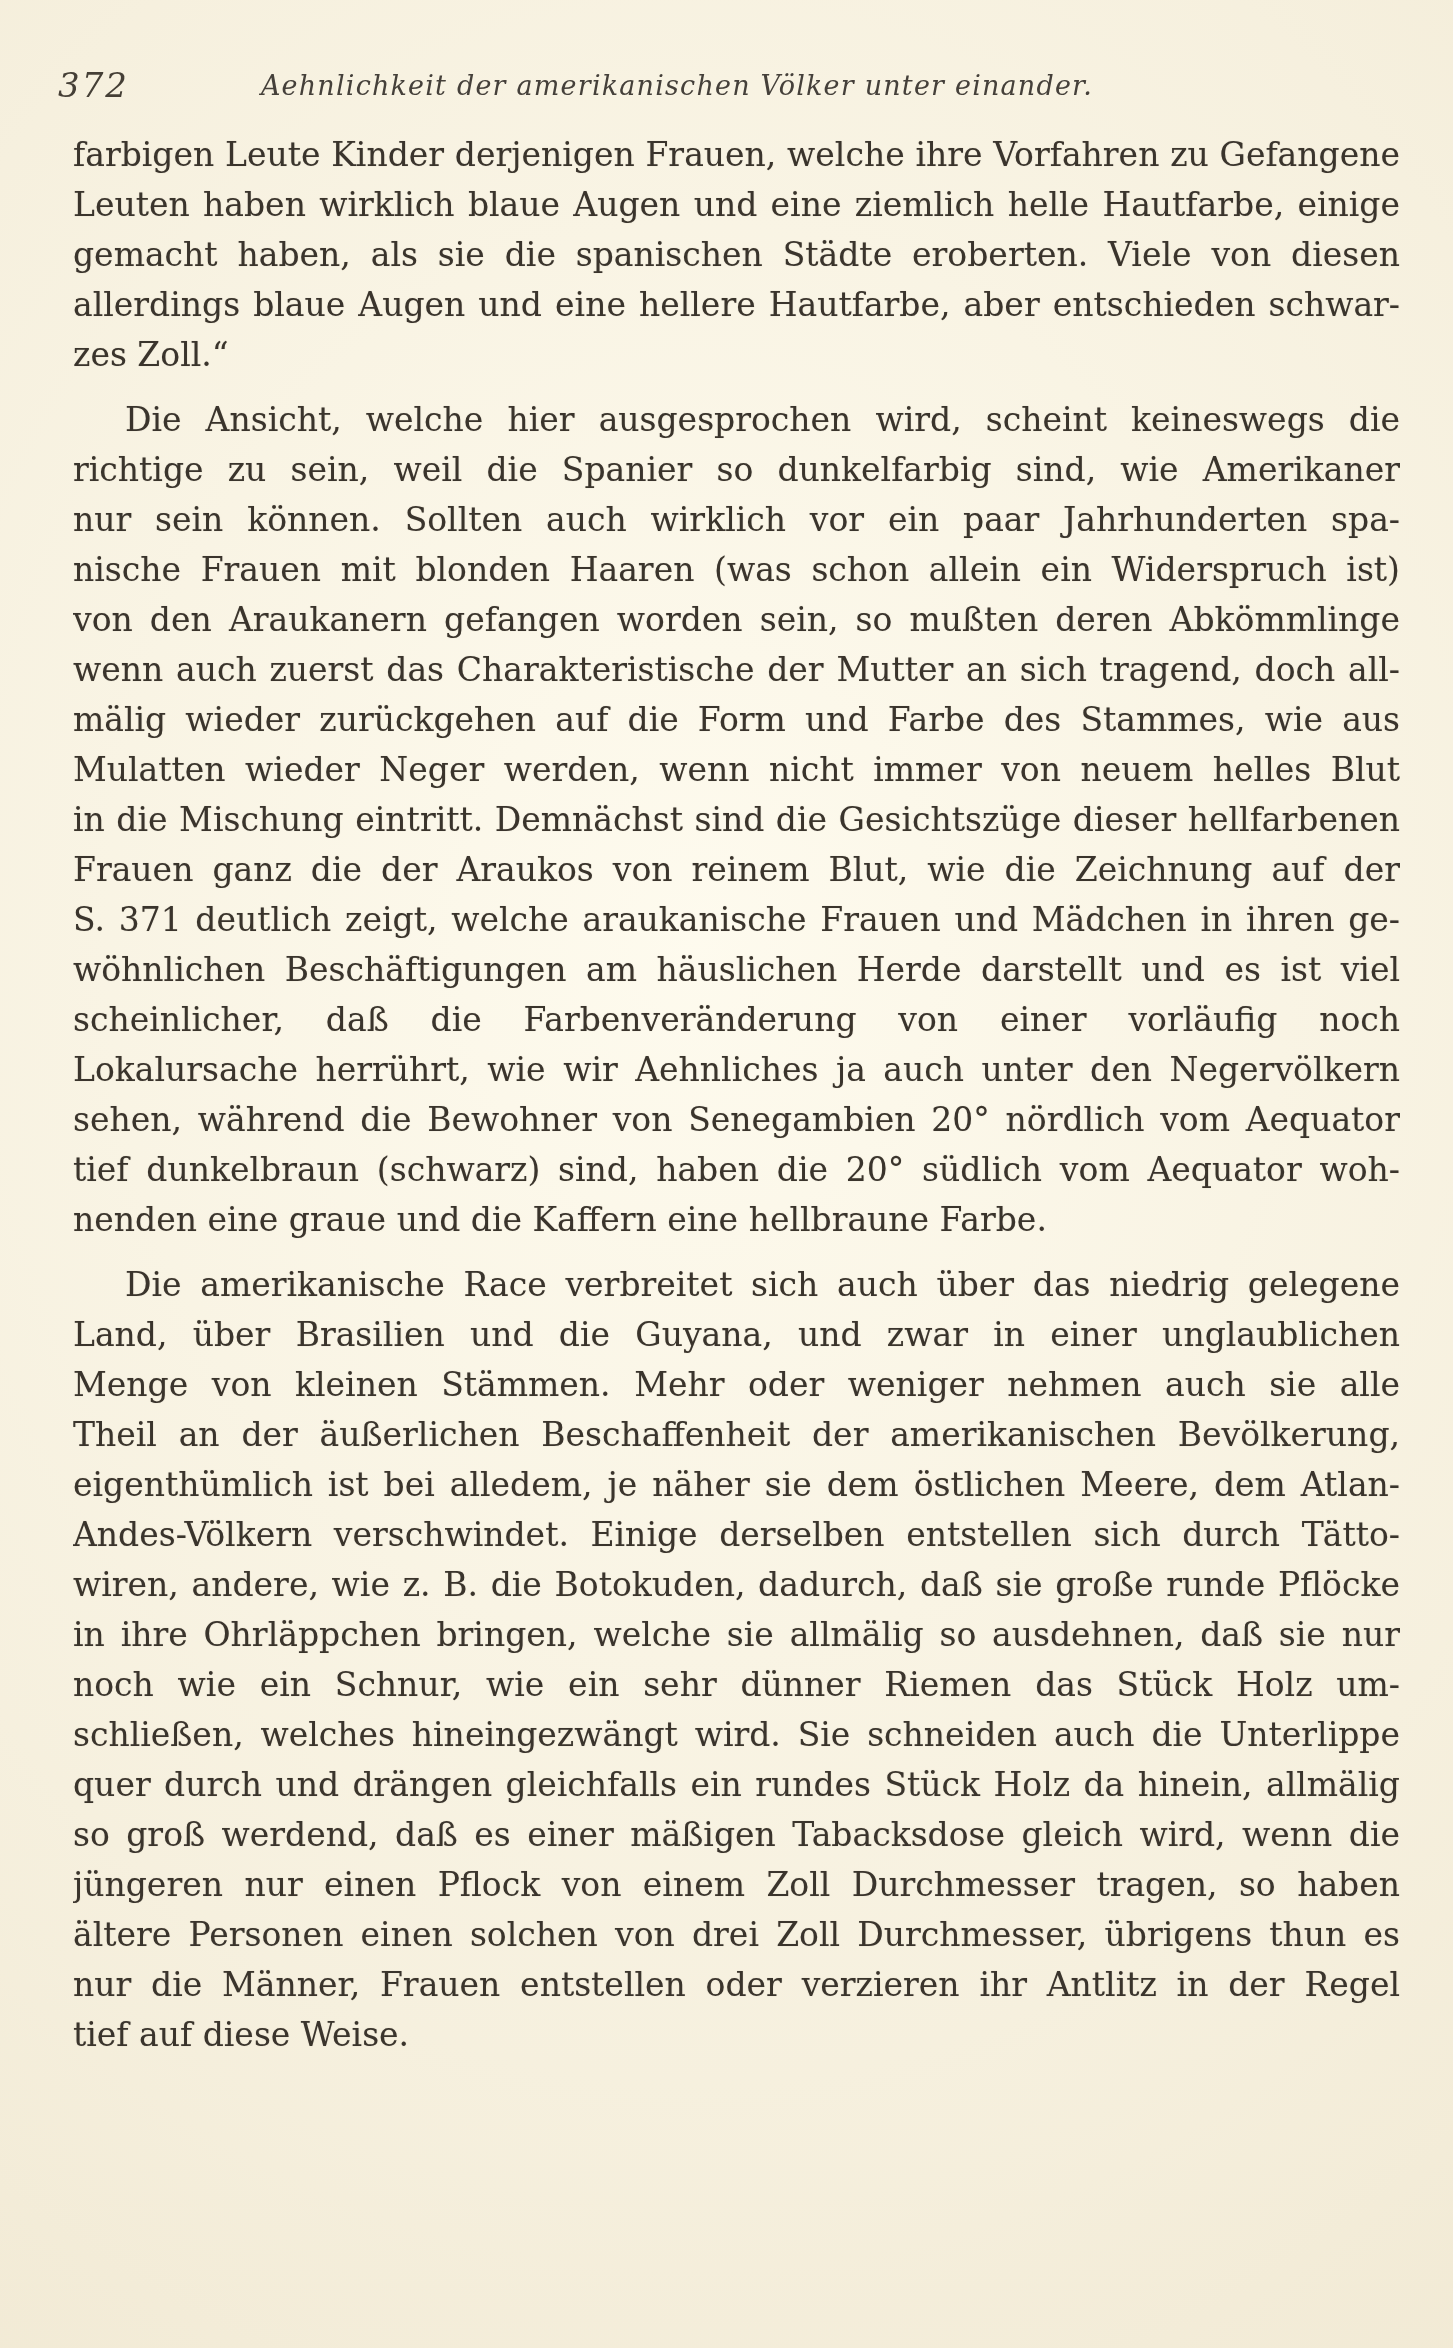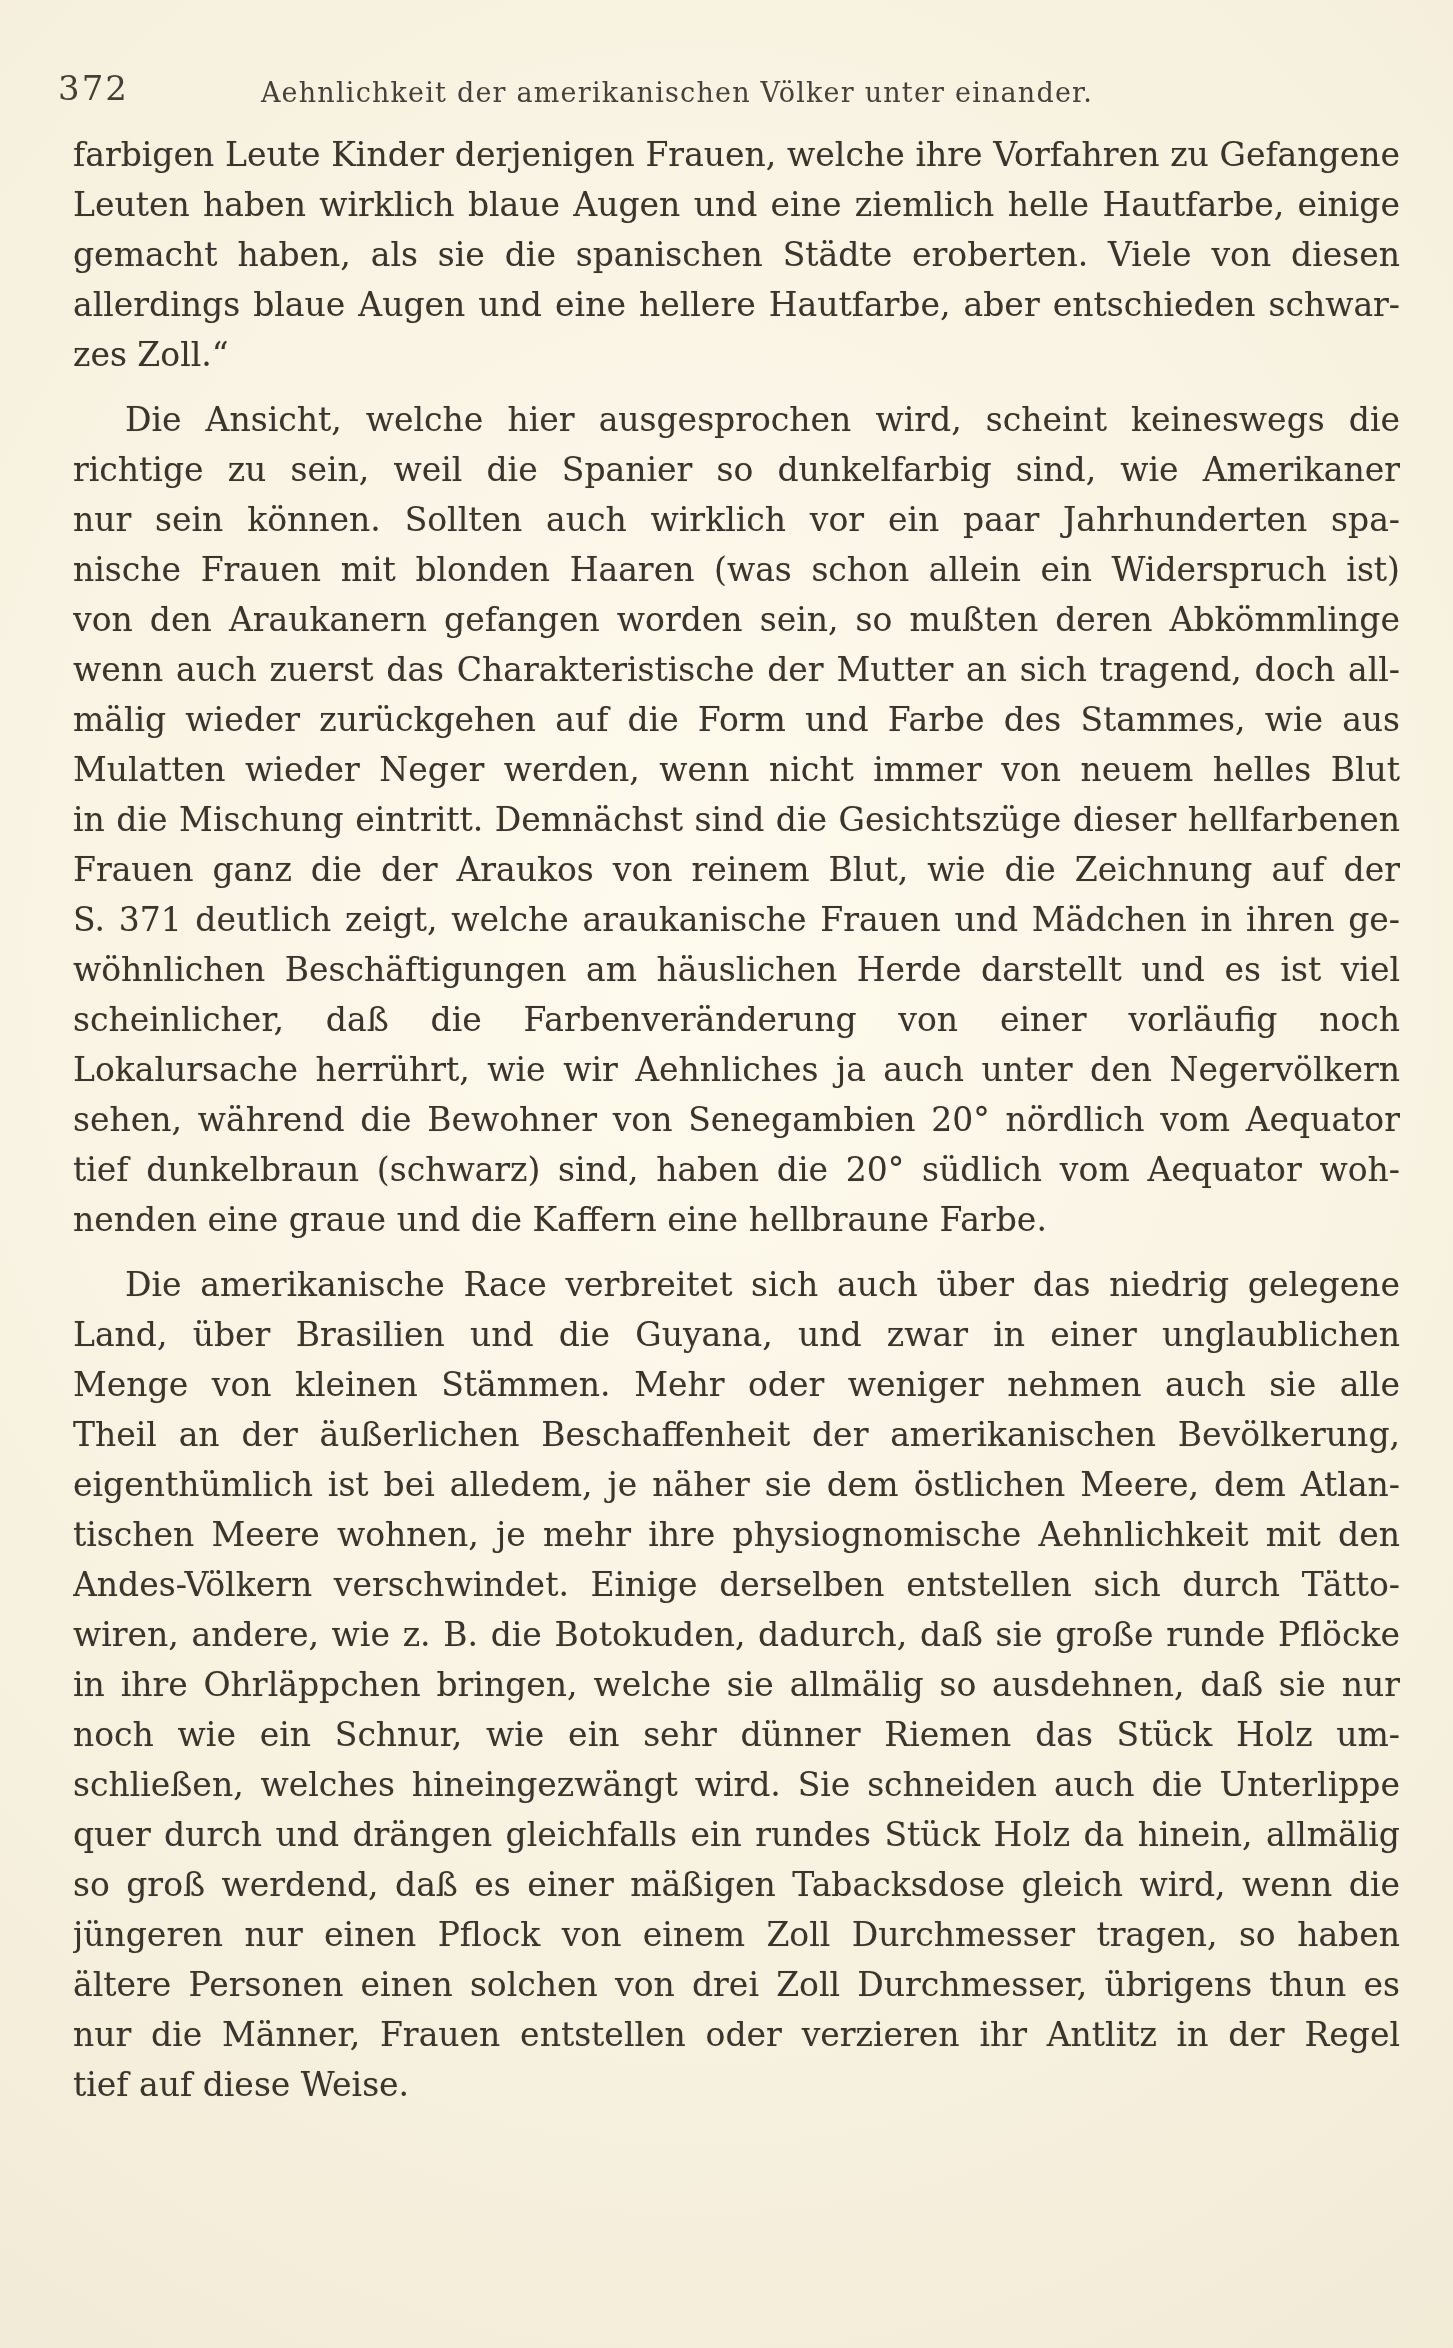--- a/index.html
+++ b/index.html
@@ -21,23 +21,24 @@
   }
   .page {
     position: relative;
     width: 100%;
     height: 100%;
     box-sizing: border-box;
     padding: 62px 38px 0 58px;
   }
   .running-head {
     display: flex;
-    align-items: flex-end;
+    align-items: center;
     height: 46px;
     color: #4a443b;
+    font-style: italic;
   }
   .page-number {
     font-size: 34px;
     letter-spacing: 2px;
     color: #453f36;
     flex: 0 0 auto;
   }
   .head-title {
     font-size: 27px;
     letter-spacing: 1.2px;
@@ -105,21 +106,20 @@
         <div class="line">sehen, während die Bewohner von Senegambien 20° nördlich vom Aequator</div>
         <div class="line">tief dunkelbraun (schwarz) sind, haben die 20° südlich vom Aequator woh-</div>
         <div class="line last">nenden eine graue und die Kaffern eine hellbraune Farbe.</div>
       </div>
       <div class="paragraph indent">
         <div class="line first">Die amerikanische Race verbreitet sich auch über das niedrig gelegene</div>
         <div class="line">Land, über Brasilien und die Guyana, und zwar in einer unglaublichen</div>
         <div class="line">Menge von kleinen Stämmen.  Mehr oder weniger nehmen auch sie alle</div>
         <div class="line">Theil an der äußerlichen Beschaffenheit der amerikanischen Bevölkerung, aber</div>
         <div class="line">eigenthümlich ist bei alledem, je näher sie dem östlichen Meere, dem Atlan-</div>
-        <div class="line">tischen Meere wohnen, je mehr ihre physiognomische Aehnlichkeit mit den</div>
         <div class="line">Andes-Völkern verschwindet.  Einige derselben entstellen sich durch Tätto-</div>
         <div class="line">wiren, andere, wie z. B. die Botokuden, dadurch, daß sie große runde Pflöcke</div>
         <div class="line">in ihre Ohrläppchen bringen, welche sie allmälig so ausdehnen, daß sie nur</div>
         <div class="line">noch wie ein Schnur, wie ein sehr dünner Riemen das Stück Holz um-</div>
         <div class="line">schließen, welches hineingezwängt wird.  Sie schneiden auch die Unterlippe</div>
         <div class="line">quer durch und drängen gleichfalls ein rundes Stück Holz da hinein, allmälig</div>
         <div class="line">so groß werdend, daß es einer mäßigen Tabacksdose gleich wird, wenn die</div>
         <div class="line">jüngeren nur einen Pflock von einem Zoll Durchmesser tragen, so haben</div>
         <div class="line">ältere Personen einen solchen von drei Zoll Durchmesser, übrigens thun es</div>
         <div class="line">nur die Männer, Frauen entstellen oder verzieren ihr Antlitz in der Regel</div>

